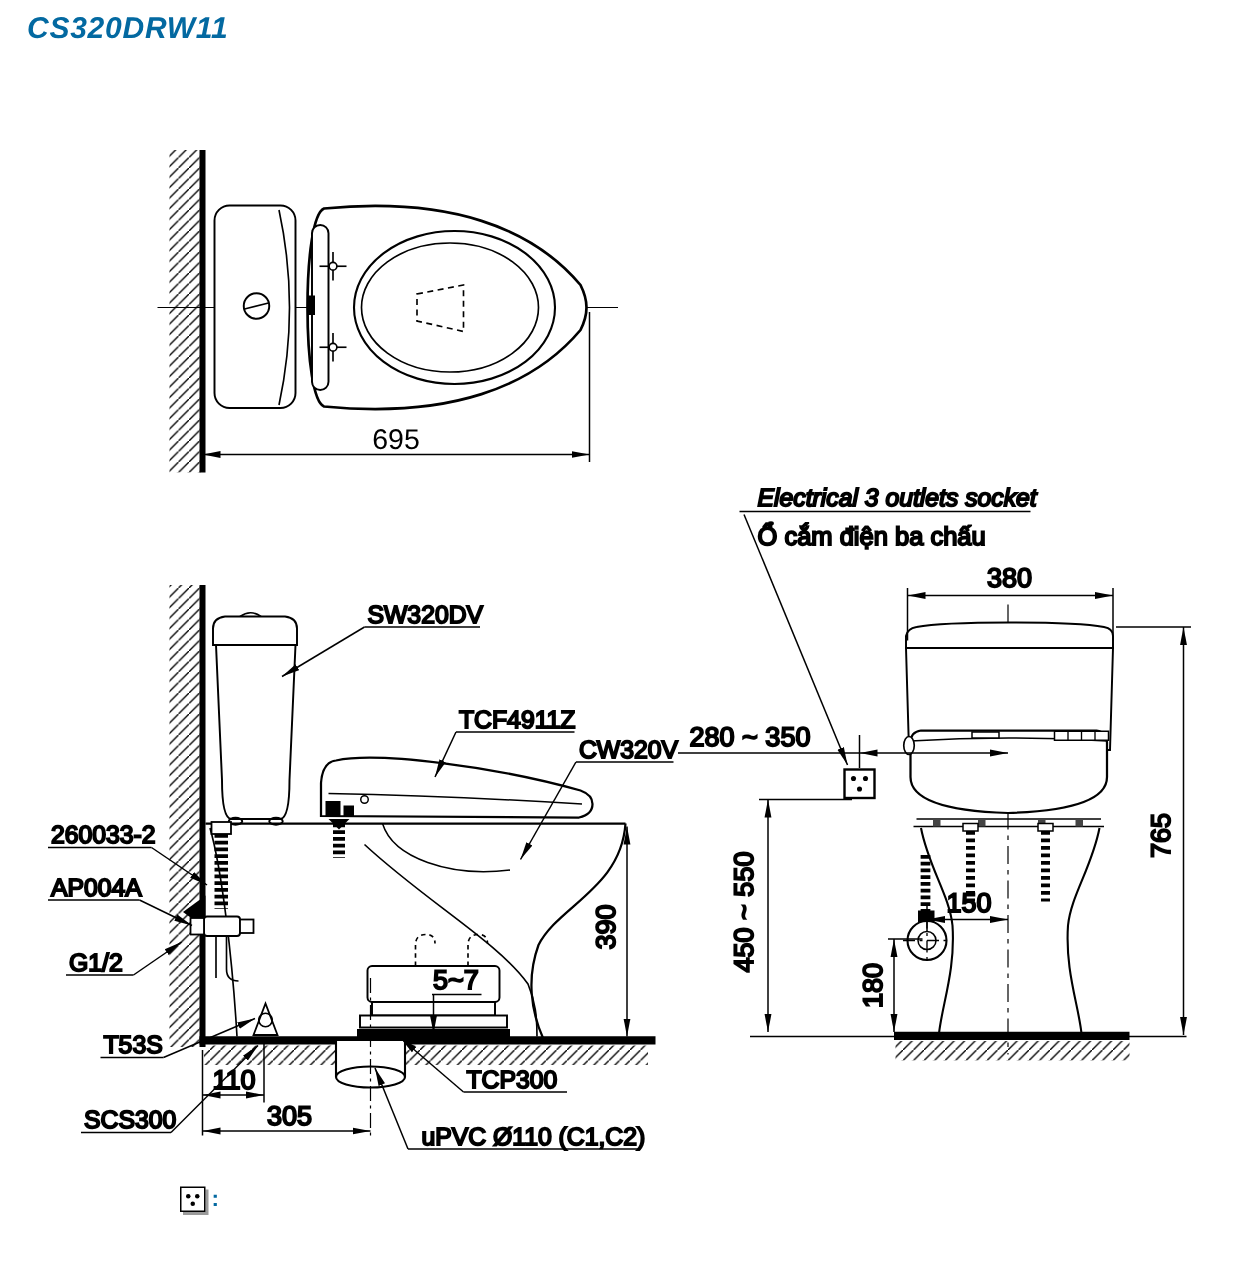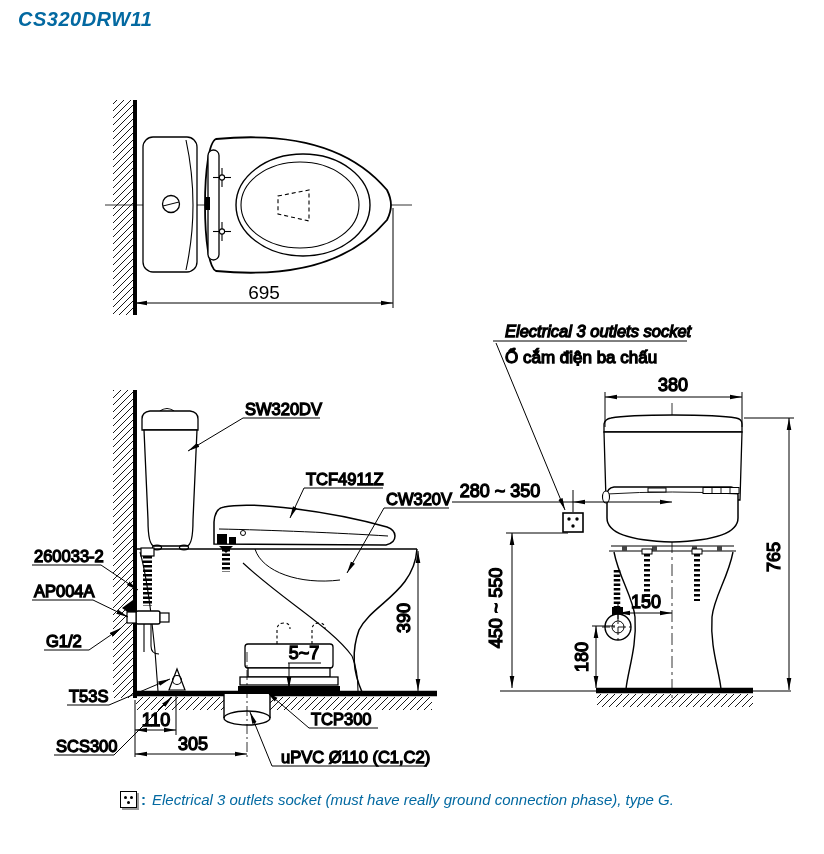--- a/index.html
+++ b/index.html
@@ -274,17 +274,16 @@
 
   
   <div class="footnote">
     <div class="fn-line1">
       <span class="socket-icon">
           <i class="d1"></i>
           <i class="d2"></i>
           <i class="d3"></i>
         </span>
       <span class="fn-colon">:</span>
-      <span class="fn-en">Electrical 3 outlets socket (must have really ground connection phase), type G.</span>
     </div>
   </div>
 
 </div>
 
 </body></html>

